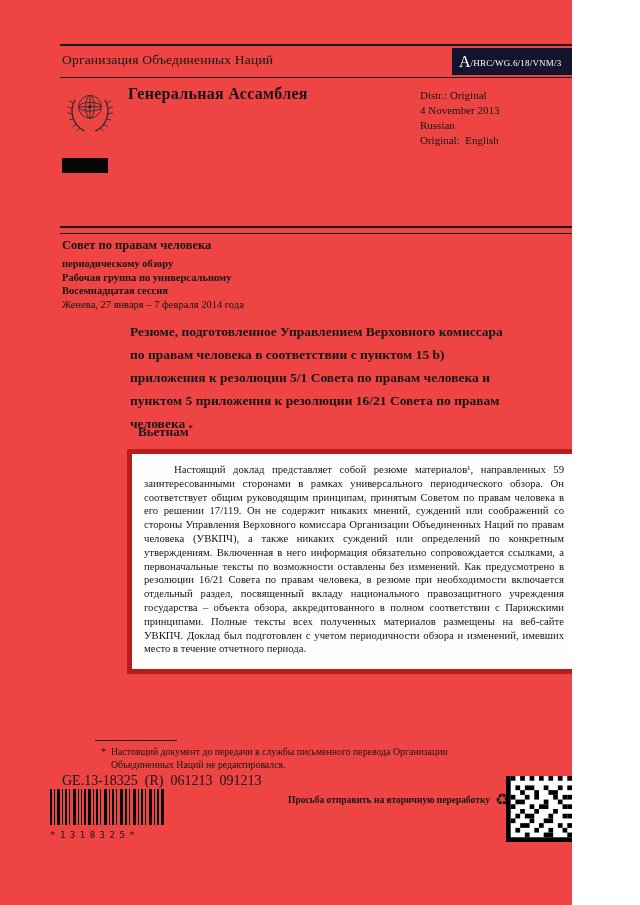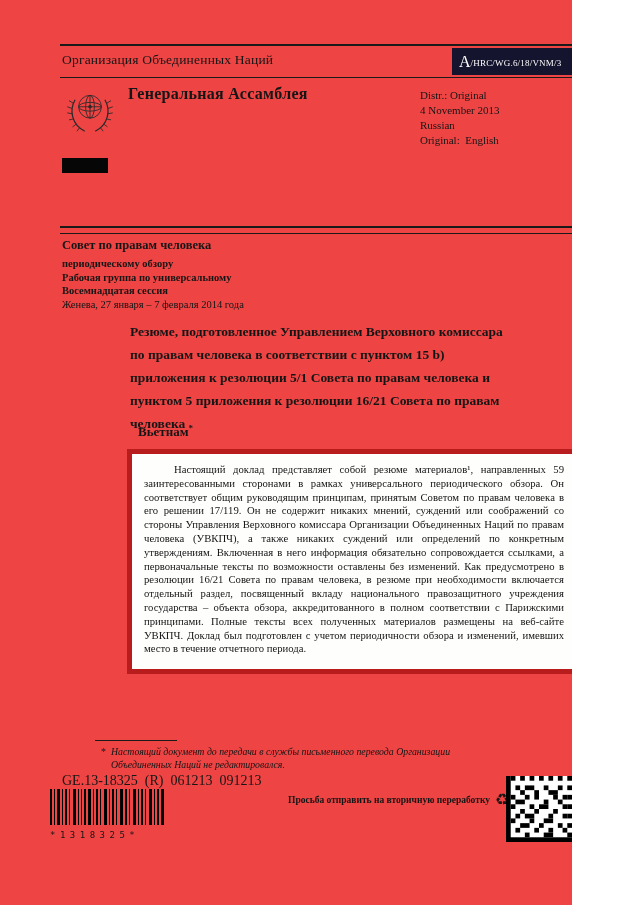--- a/index.html
+++ b/index.html
@@ -34,21 +34,21 @@
   .doc-title{position:absolute;left:130px;top:320px;width:374px;font-size:13.5px;font-weight:bold;line-height:23px;}
   .country{position:absolute;left:138px;top:423px;font-size:13px;font-weight:bold;}
   .fn-sup{font-size:9px;}
 
   .summary-box{position:absolute;left:115px;top:449px;width:465px;border:5px solid #b91c1c;padding:9px 23px 13px 12px;box-sizing:border-box;background:#fefefd;margin-left:12px;}
   .summary-text{margin:0;font-size:10.7px;line-height:13.8px;text-align:justify;text-indent:30px;}
 
   .footnote-rule{position:absolute;left:95px;top:740px;width:82px;height:1px;background:#1a1a1a;}
   .footnote{position:absolute;left:95px;top:746px;width:400px;display:flex;font-size:9.8px;line-height:12.5px;}
   .fn-marker{width:16px;flex:none;padding-left:6px;box-sizing:border-box;}
-  .fn-text{width:368px;font-style:italic;}
+  .fn-text{width:368px;}
 
   .ge-code{position:absolute;left:62px;top:773px;font-size:14px;}
 
   .barcode{position:absolute;left:50px;top:789px;width:115px;}
   .barcode-caption{margin-top:1px;font-family:"DejaVu Sans Mono",monospace;font-size:9px;letter-spacing:4.5px;}
 
   .recycle{position:absolute;left:288px;top:792px;display:flex;align-items:center;gap:5px;}
   .recycle-text{font-size:9.5px;font-weight:bold;text-align:right;}
   .recycle-icon{font-size:16px;line-height:1;}
 

